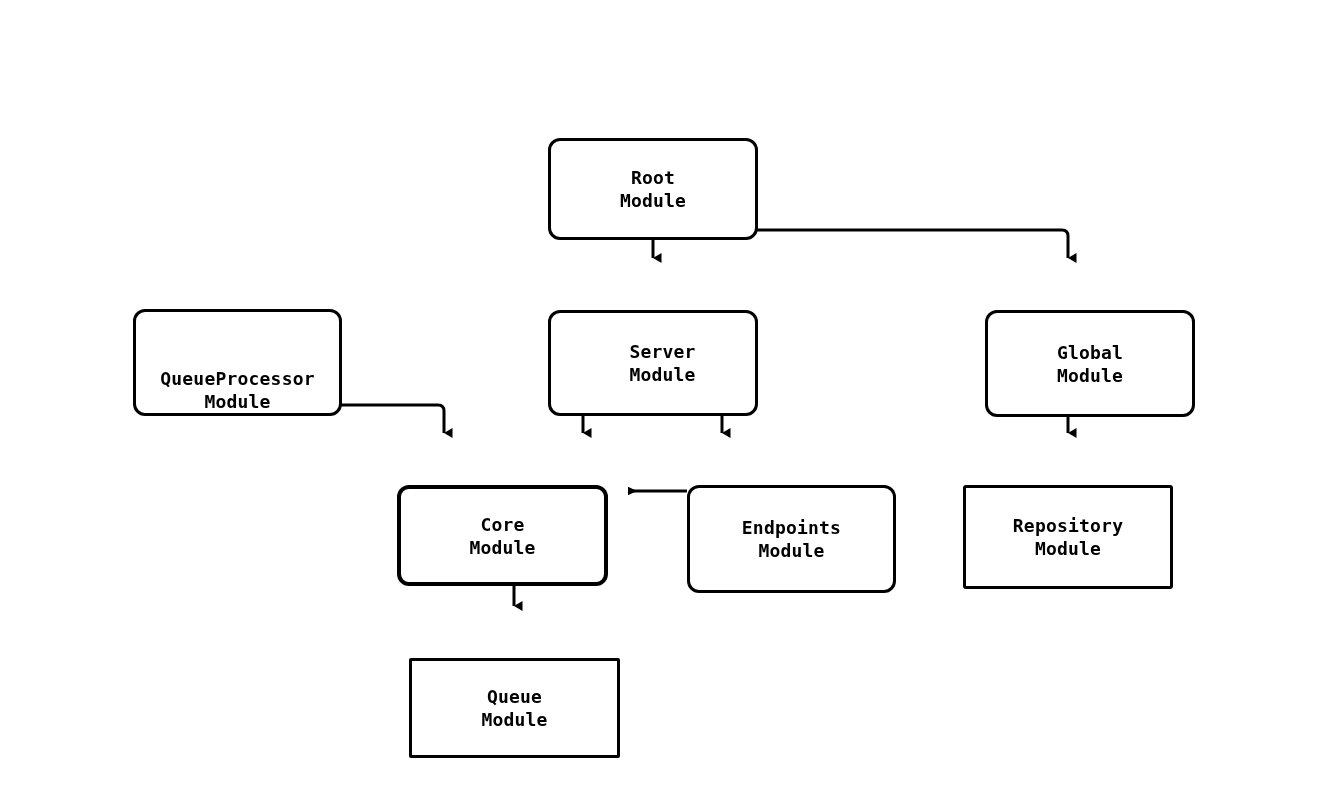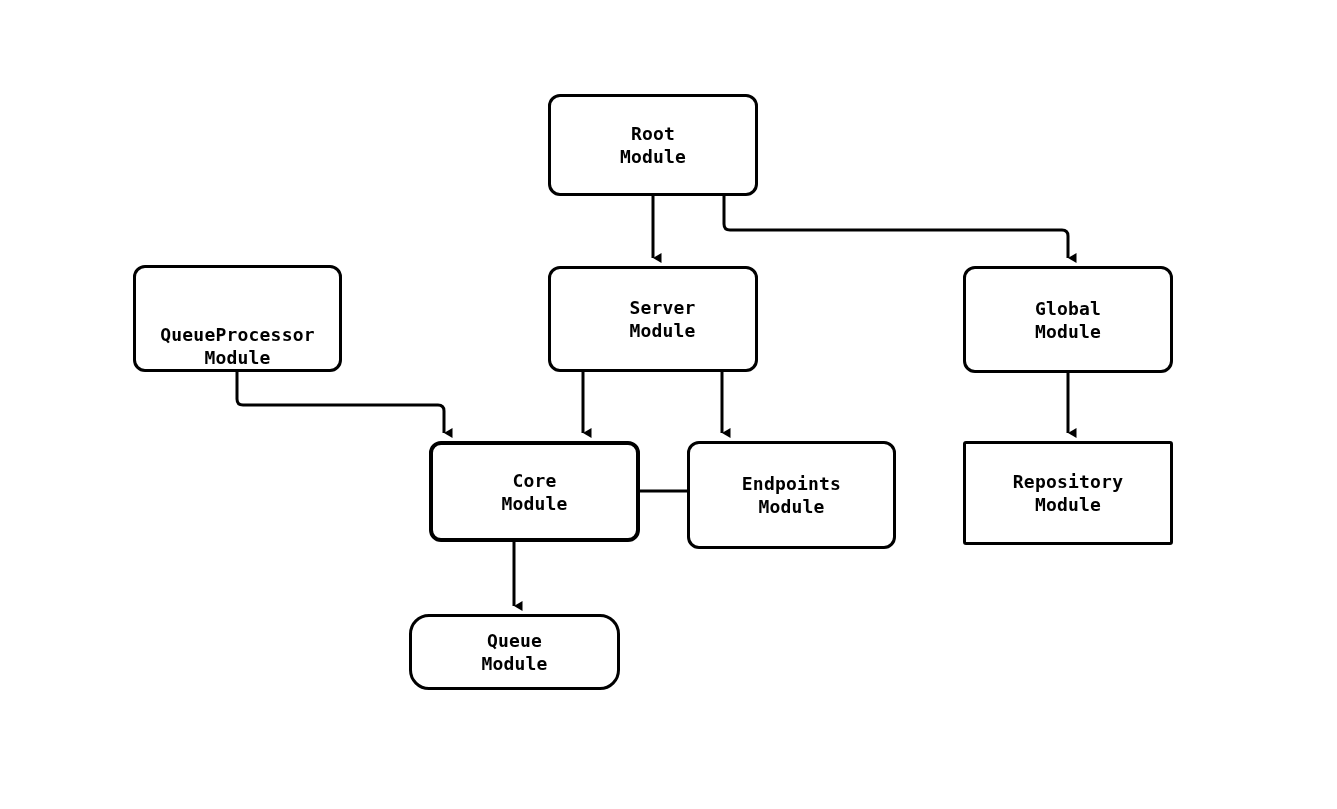--- a/index.html
+++ b/index.html
@@ -32,20 +32,21 @@
   }
   .node {
     position: absolute;
     box-sizing: border-box;
     background: #ffffff;
     border-style: solid;
     border-color: #000000;
     display: flex;
     align-items: center;
     justify-content: center;
+    margin-top: 44px;
   }
   .node-label {
     text-align: center;
     color: #000000;
     font-weight: bold;
     font-size: 18px;
     line-height: 23px;
     letter-spacing: 0.2px;
     white-space: pre;
     user-select: none;
@@ -83,35 +84,35 @@
 Module</div>
       </div>
       <div class="node" style="left: 133px; top: 265px; width: 209px; height: 107px; border-width: 3px; border-radius: 12px; align-items: flex-end;">
         <div class="node-label">QueueProcessor
 Module</div>
       </div>
       <div class="node" style="left: 548px; top: 266px; width: 210px; height: 106px; border-width: 3px; border-radius: 12px; padding-left: 19px;">
         <div class="node-label">Server
 Module</div>
       </div>
-      <div class="node" style="left: 963px; top: 266px; width: 210px; height: 107px; border-width: 3px; border-radius: 12px;">
+      <div class="node" style="left: 985px; top: 266px; width: 210px; height: 107px; border-width: 3px; border-radius: 12px;">
         <div class="node-label">Global
 Module</div>
       </div>
-      <div class="node" style="left: 429px; top: 441px; width: 211px; height: 101px; border-width: 4px; border-radius: 12px;">
+      <div class="node" style="left: 397px; top: 441px; width: 211px; height: 101px; border-width: 4px; border-radius: 12px;">
         <div class="node-label">Core
 Module</div>
       </div>
       <div class="node" style="left: 687px; top: 441px; width: 209px; height: 108px; border-width: 3px; border-radius: 12px;">
         <div class="node-label">Endpoints
 Module</div>
       </div>
       <div class="node" style="left: 963px; top: 441px; width: 210px; height: 104px; border-width: 3px; border-radius: 3px;">
         <div class="node-label">Repository
 Module</div>
       </div>
-      <div class="node" style="left: 409px; top: 614px; width: 211px; height: 76px; border-width: 3px; border-radius: 20px;">
+      <div class="node" style="left: 409px; top: 614px; width: 211px; height: 100px; border-width: 3px; border-radius: 2px;">
         <div class="node-label">Queue
 Module</div>
       </div>
     </div>
 
 </div>
 
 </body></html>

